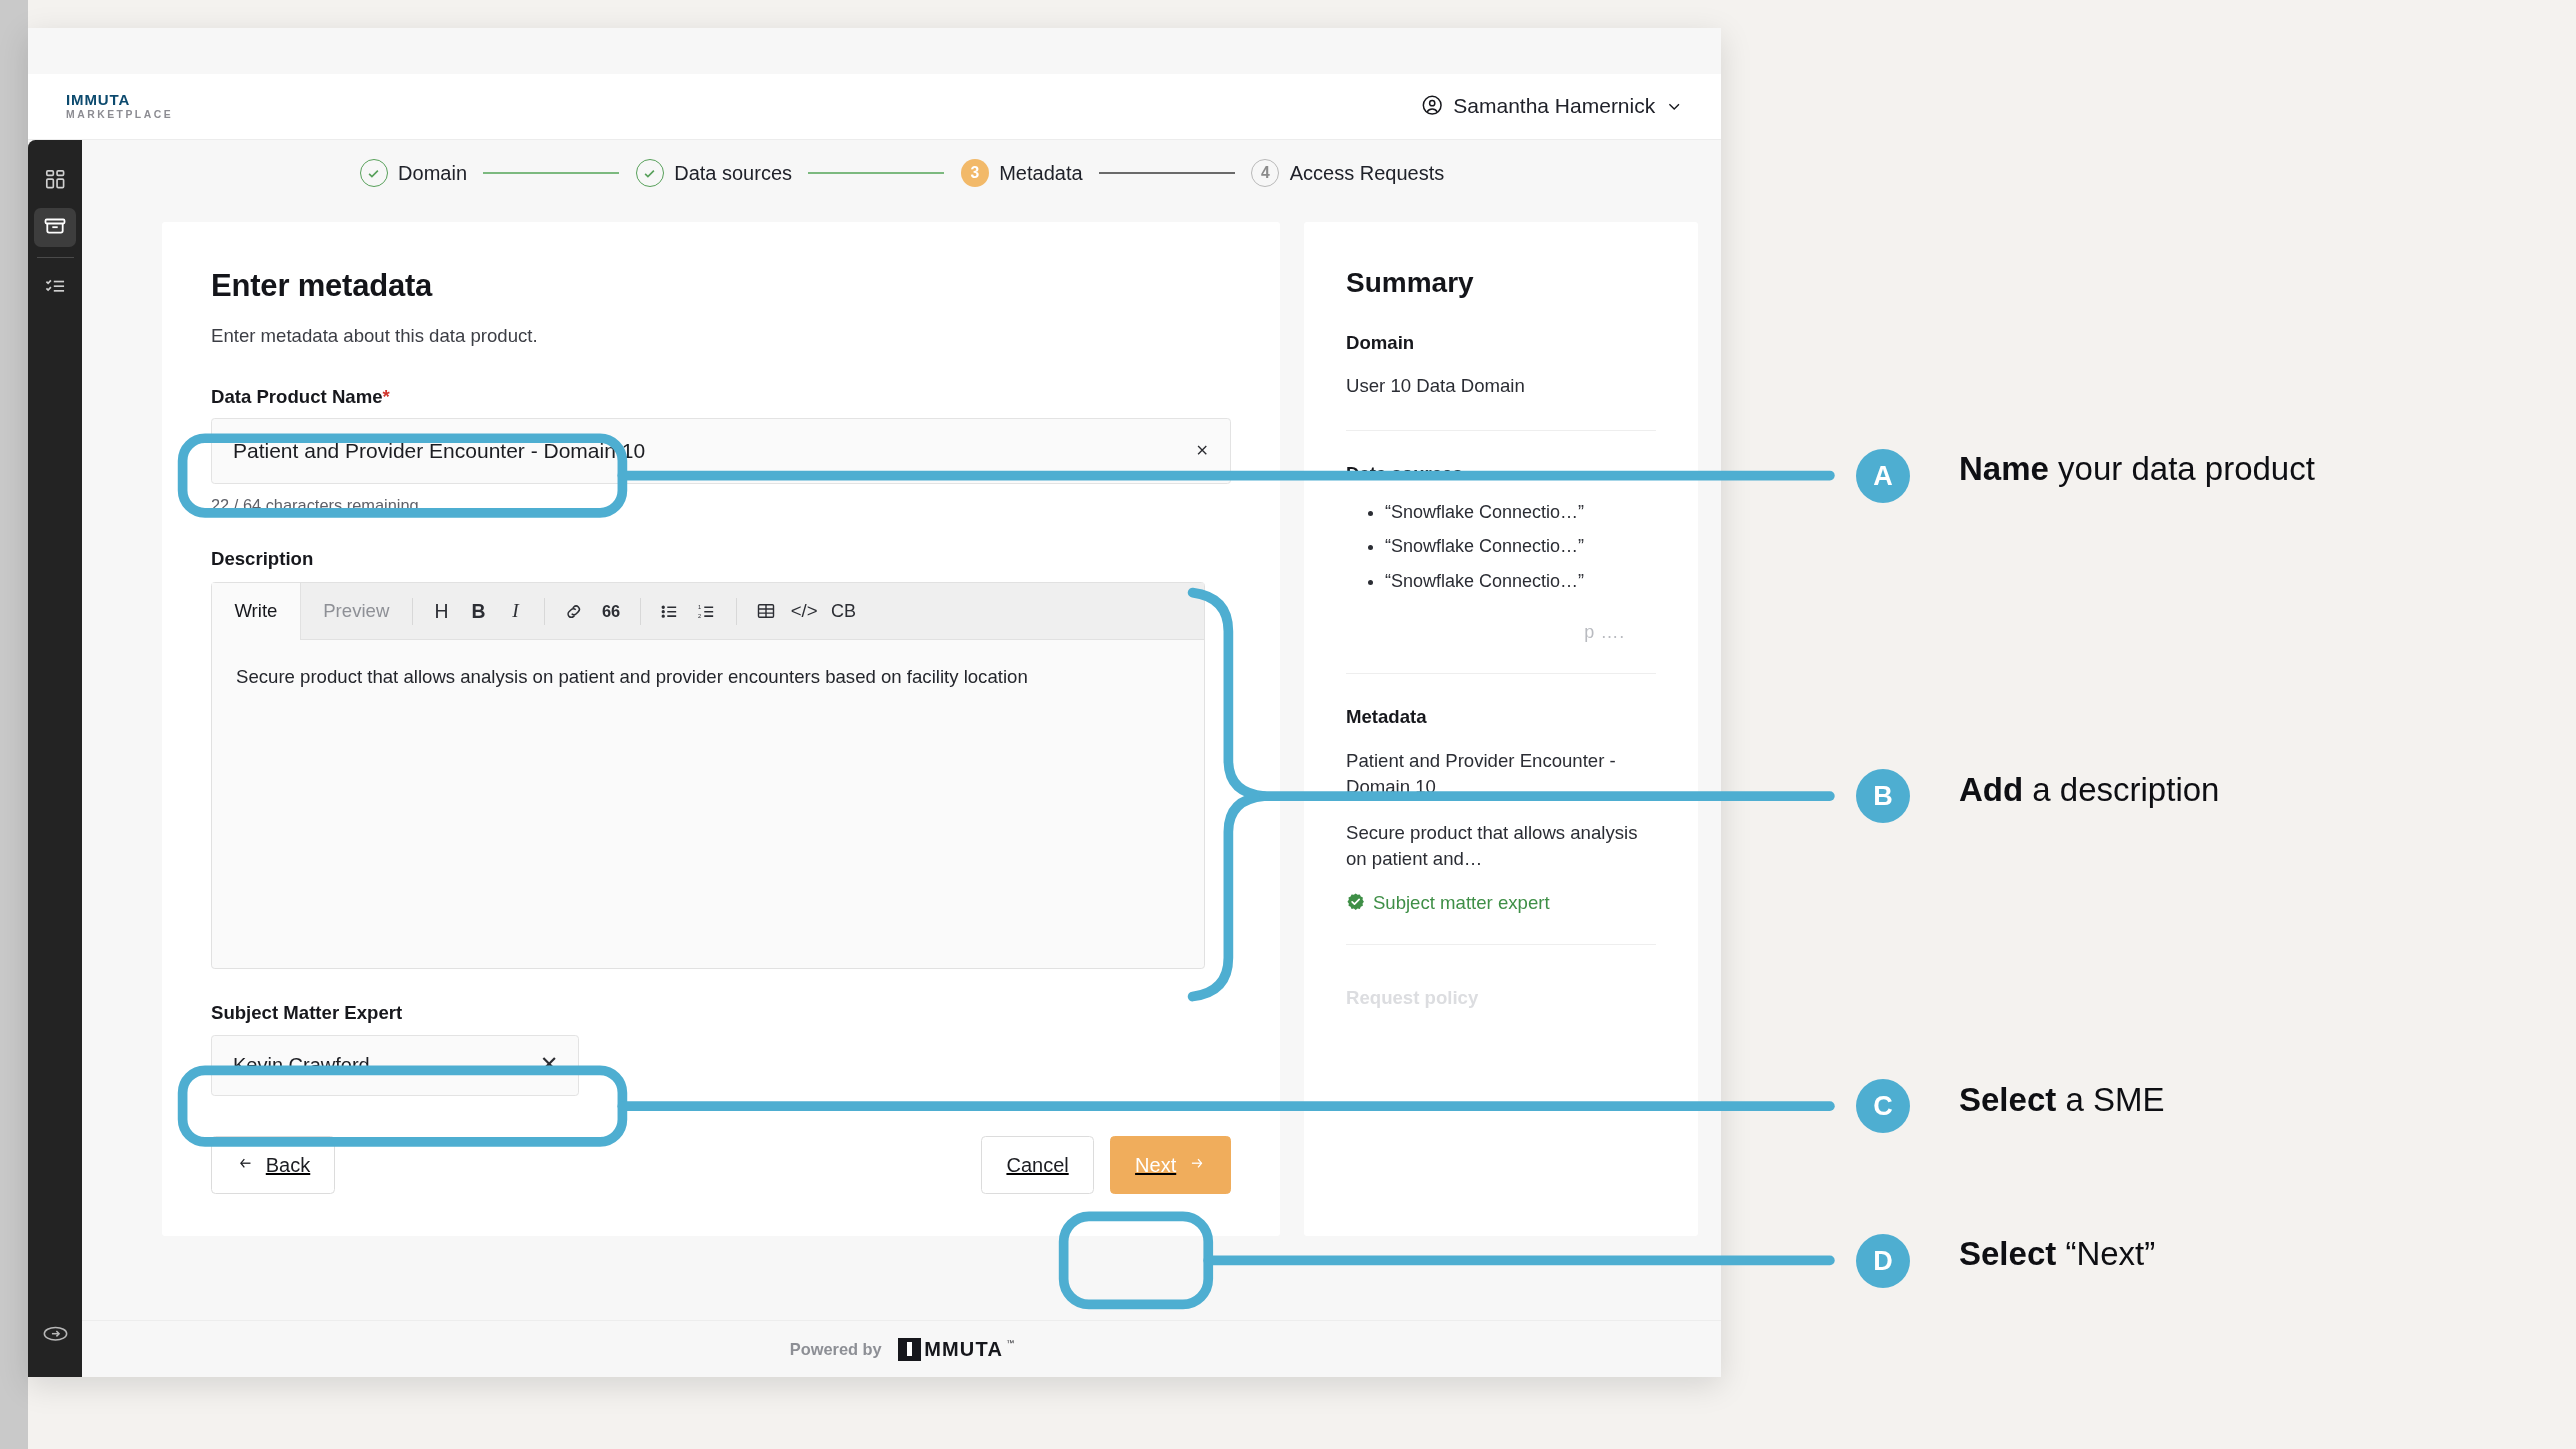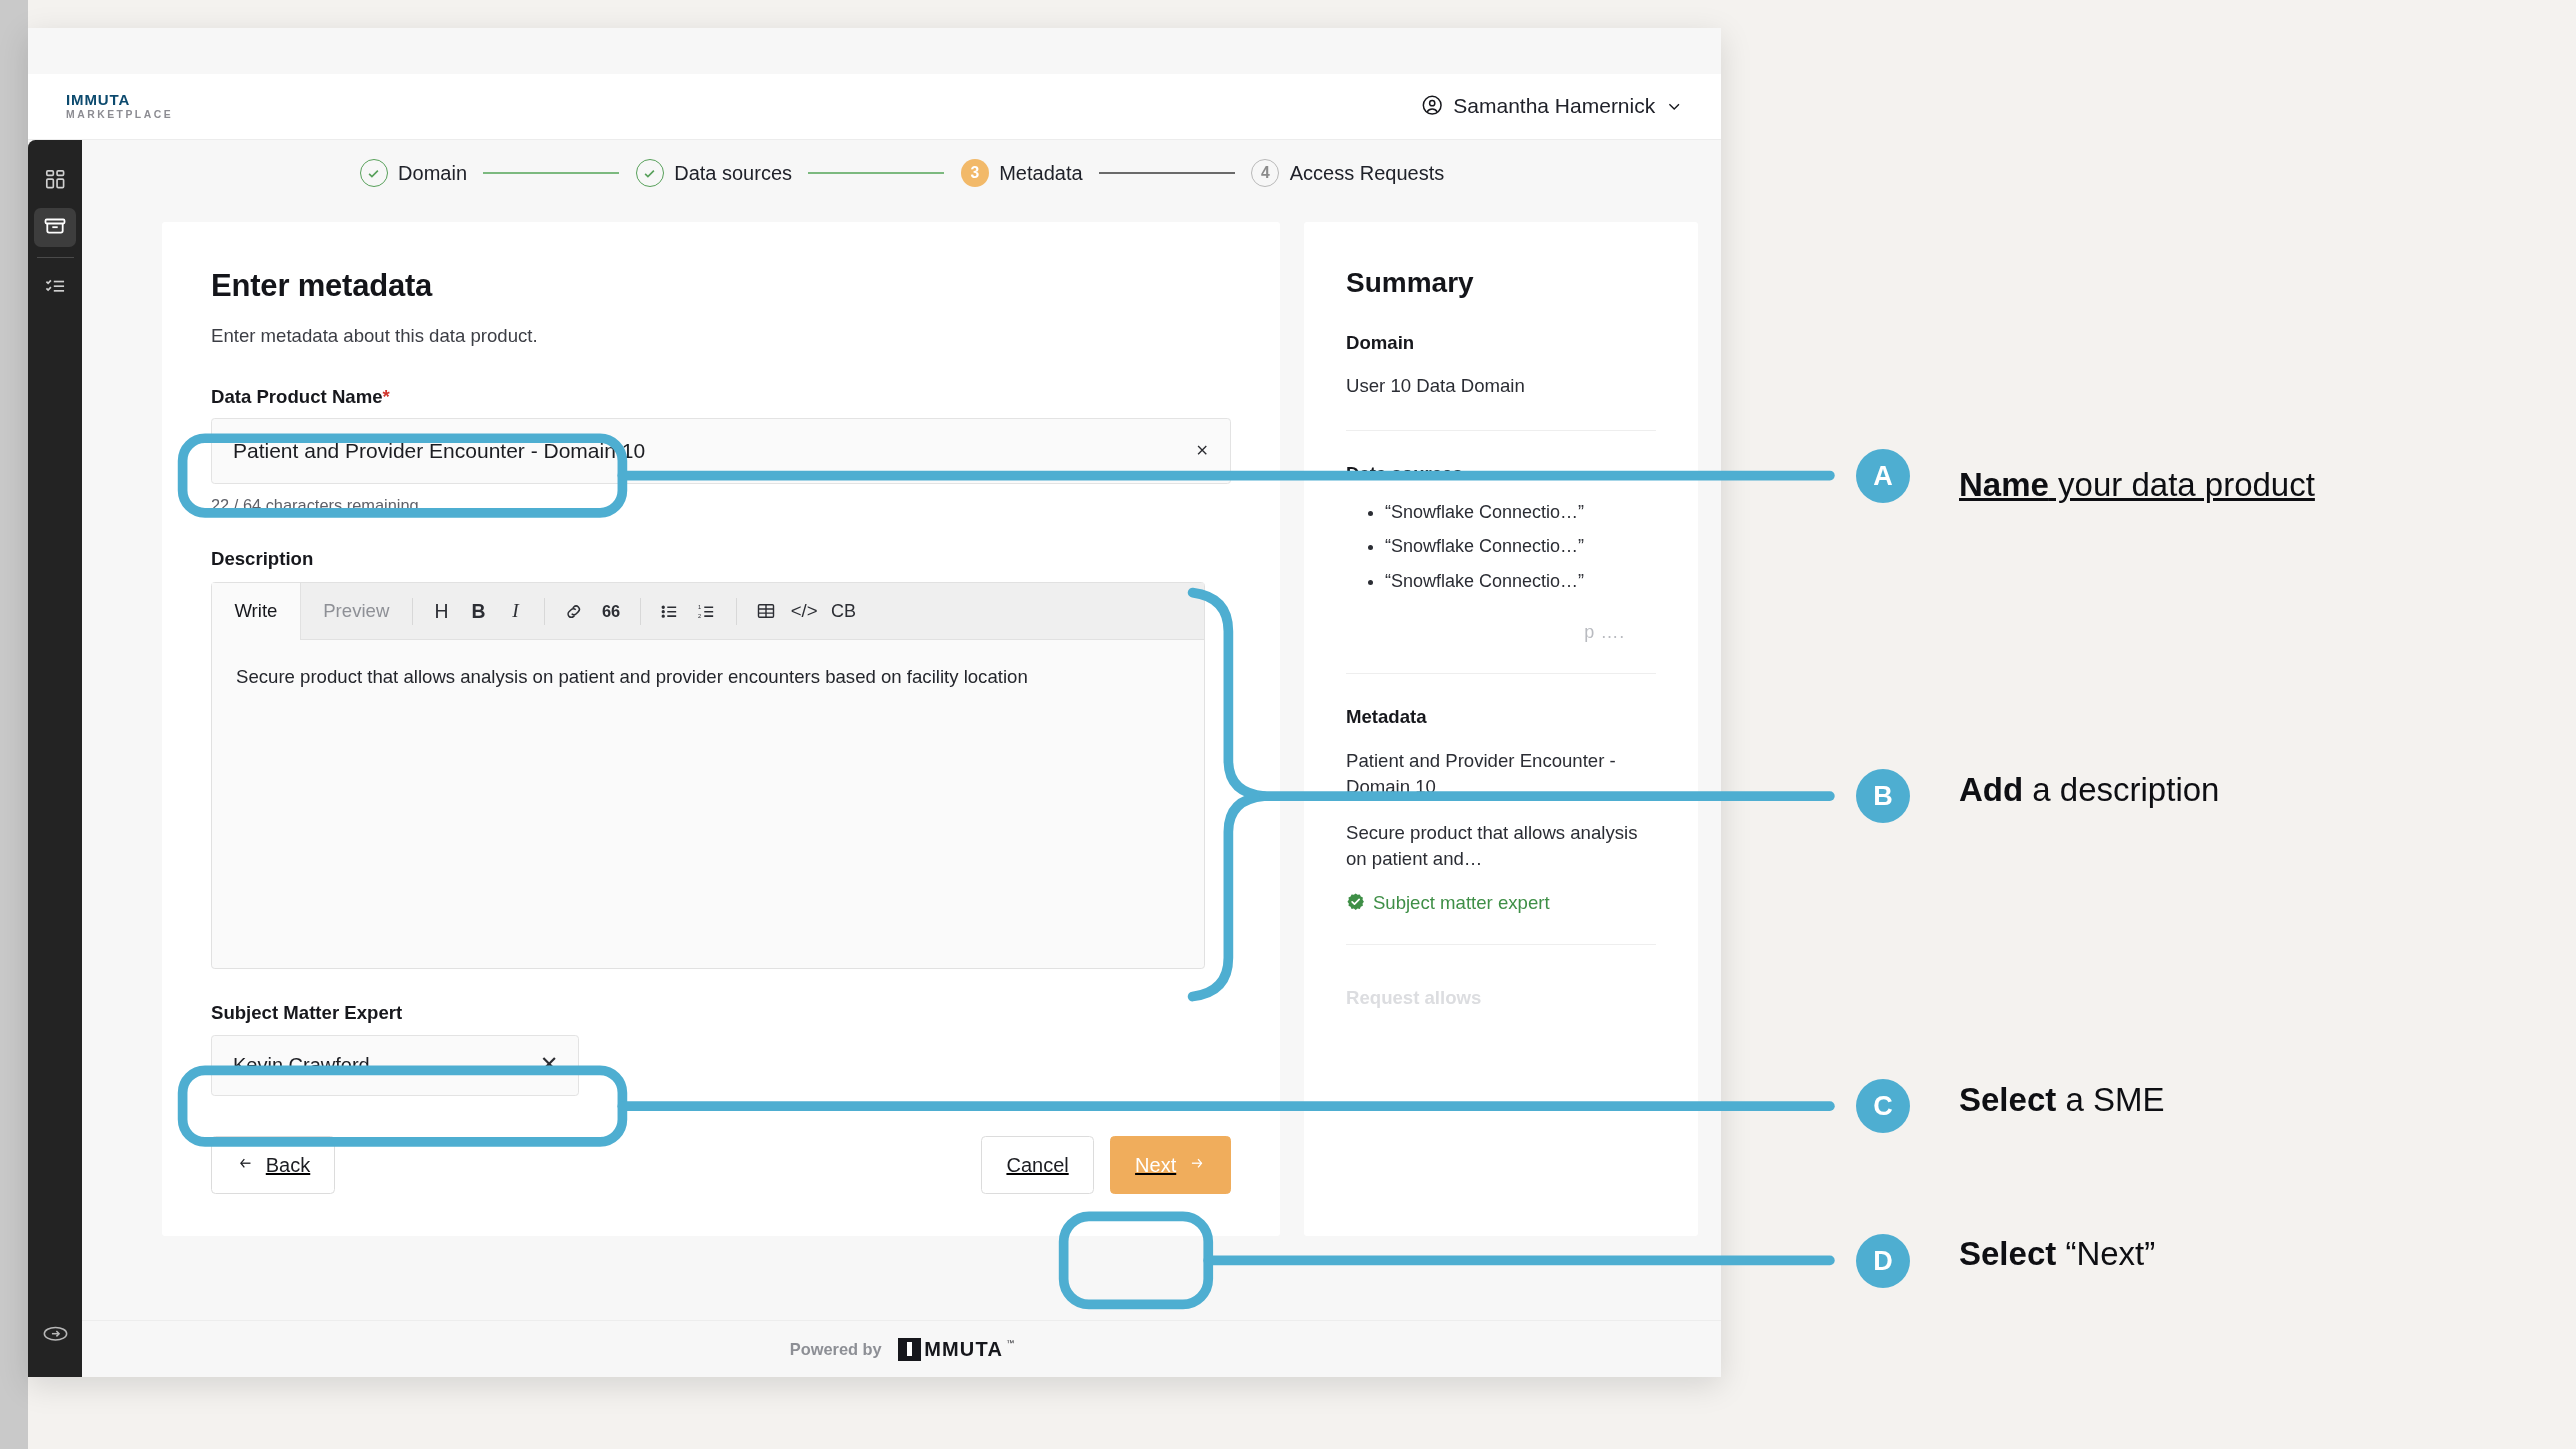--- a/index.html
+++ b/index.html
@@ -410,21 +410,21 @@
         <div class="sme-chip">
           <span>
             <svg width="19.4" height="19.4" viewBox="0 0 24 24">
               <path fill="#3f8f47" d="M12 1.8l2.3 1.7 2.8-.4 1.2 2.6 2.6 1.2-.4 2.8 1.7 2.3-1.7 2.3.4 2.8-2.6 1.2-1.2 2.6-2.8-.4L12 22.2l-2.3-1.7-2.8.4-1.2-2.6-2.6-1.2.4-2.8L1.8 12l1.7-2.3-.4-2.8 2.6-1.2 1.2-2.6 2.8.4z"></path>
               <path d="M7.6 12.2l2.9 2.9 5.8-5.9" fill="none" stroke="#ffffff" stroke-width="2.1" stroke-linecap="round" stroke-linejoin="round"></path>
             </svg>
           </span>
           <span class="lbl">Subject matter expert</span>
         </div>
         <div class="sum-divider"></div>
-        <div class="sum-disabled">Request allows</div>
+        <div class="sum-disabled">Request policy</div>
       </div>
 
       <div class="powered">
         <span class="pb">Powered by</span>
         <span class="logo-mark">
           <span class="logo-sq">
               <i></i>
             </span>
           <span class="logo-word">MMUTA</span>
           <span class="logo-tm">™</span>
@@ -446,21 +446,21 @@
       <rect x="245" y="1436" width="590" height="96" rx="30"></rect>
       <path d="M835 1484 H2455"></path>
 
       <rect x="1427" y="1632" width="194" height="118" rx="34"></rect>
       <path d="M1621 1691 H2455"></path>
     </g>
   </svg>
 
   <div class="anno">
     <div class="badge" style="left:1856px; top:449px;">A</div>
-    <div class="anno-text" style="left:1959px; top:466px;text-decoration:underline;">
+    <div class="anno-text" style="left:1959px; top:450px;">
       <b>Name</b><span> your data product</span>
     </div>
 
     <div class="badge" style="left:1856px; top:769px;">B</div>
     <div class="anno-text" style="left:1959px; top:771px;">
       <b>Add</b><span> a description</span>
     </div>
 
     <div class="badge" style="left:1856px; top:1079px;">C</div>
     <div class="anno-text" style="left:1959px; top:1081px;">

